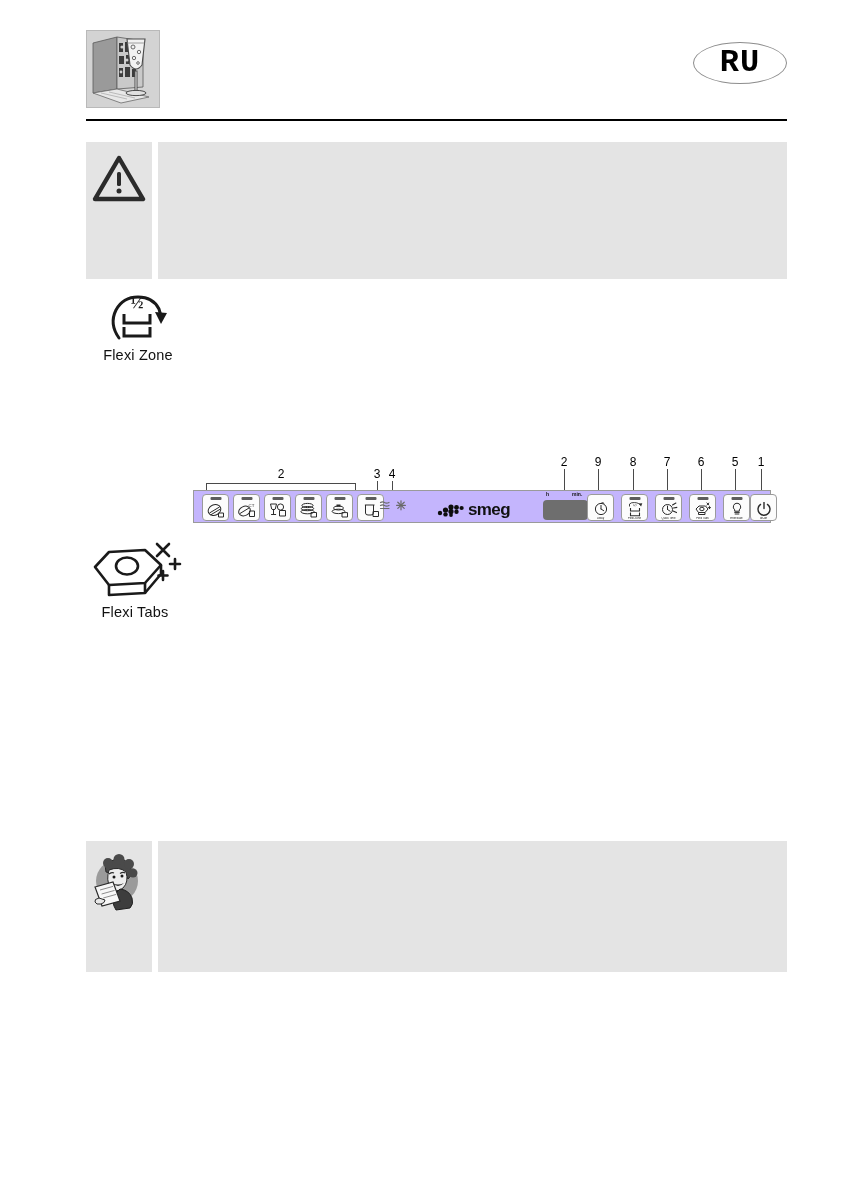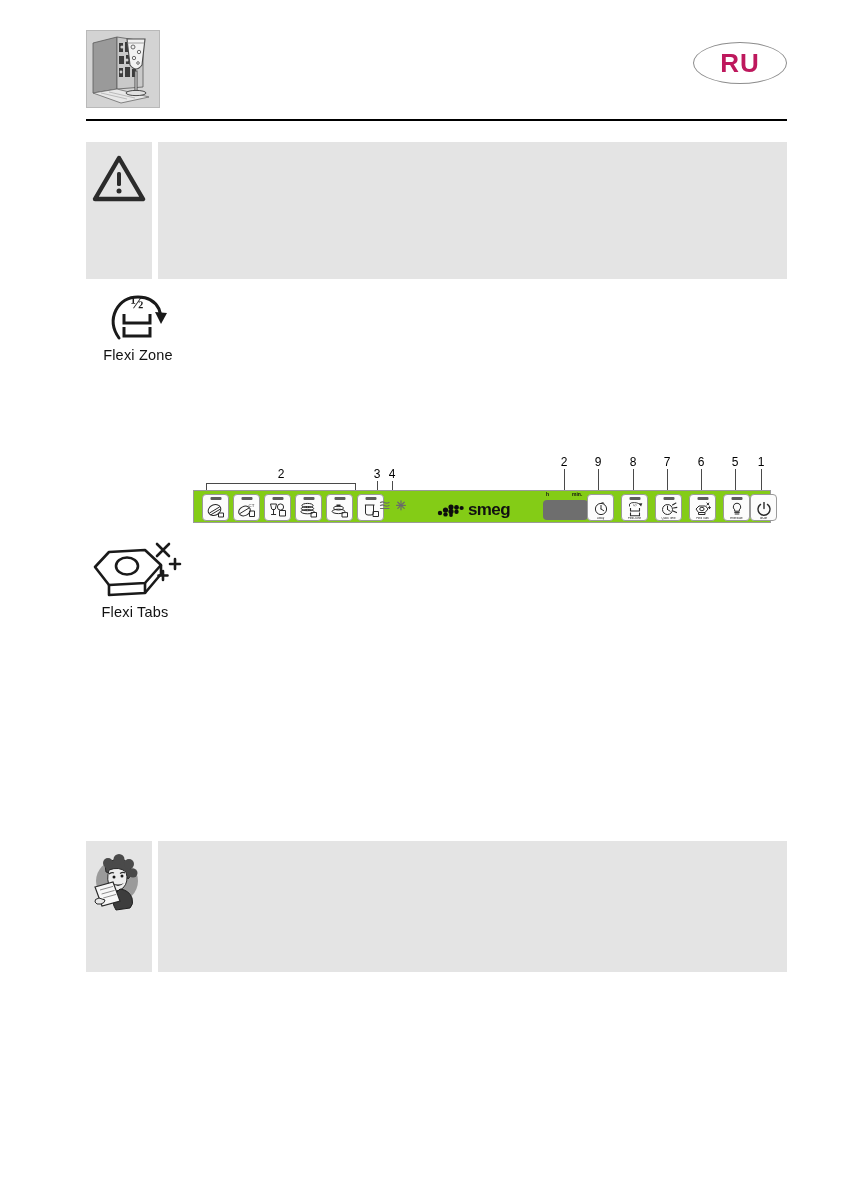--- a/index.html
+++ b/index.html
@@ -27,22 +27,23 @@
   #ru-badge{
     position:absolute;right:0px;top:12px;
     width:94px;height:42px;
     border:1.6px solid #8d8d8d;
     border-radius:50%/50%;
     display:flex;align-items:center;justify-content:center;
     box-sizing:border-box;
     background:#fff;
   }
   #ru-badge span{
-    font-size:26px;font-weight:bold;color:#be185d;letter-spacing:1px;
+    font-size:32px;font-weight:bold;color:#000000;letter-spacing:1px;
     line-height:1;
+    font-family:Liberation Mono, monospace;
   }
 
   #header-rule{
     position:absolute;left:86px;top:119px;width:701px;height:0;
     border-top:2px solid #000;
   }
 
   
   .callout{
     position:absolute;
@@ -114,21 +115,21 @@
     position:absolute;
     border-top:1px solid #4a4a4a;
     border-left:1px solid #4a4a4a;
     border-right:1px solid #4a4a4a;
     height:7px;
     box-sizing:border-box;
   }
 
   #cp-strip{
     position:absolute;left:0px;top:27px;width:578px;height:33px;
-    background:#84cc16;
+    background:#c4b5fd;
     border:1px solid #9a9a9a;
     box-sizing:border-box;
   }
 
   .cp-btn{
     position:absolute;top:3px;
     width:27px;height:27px;
     border:1px solid #9a9a9a;
     border-radius:4px;
     background:#fcfcfc;

